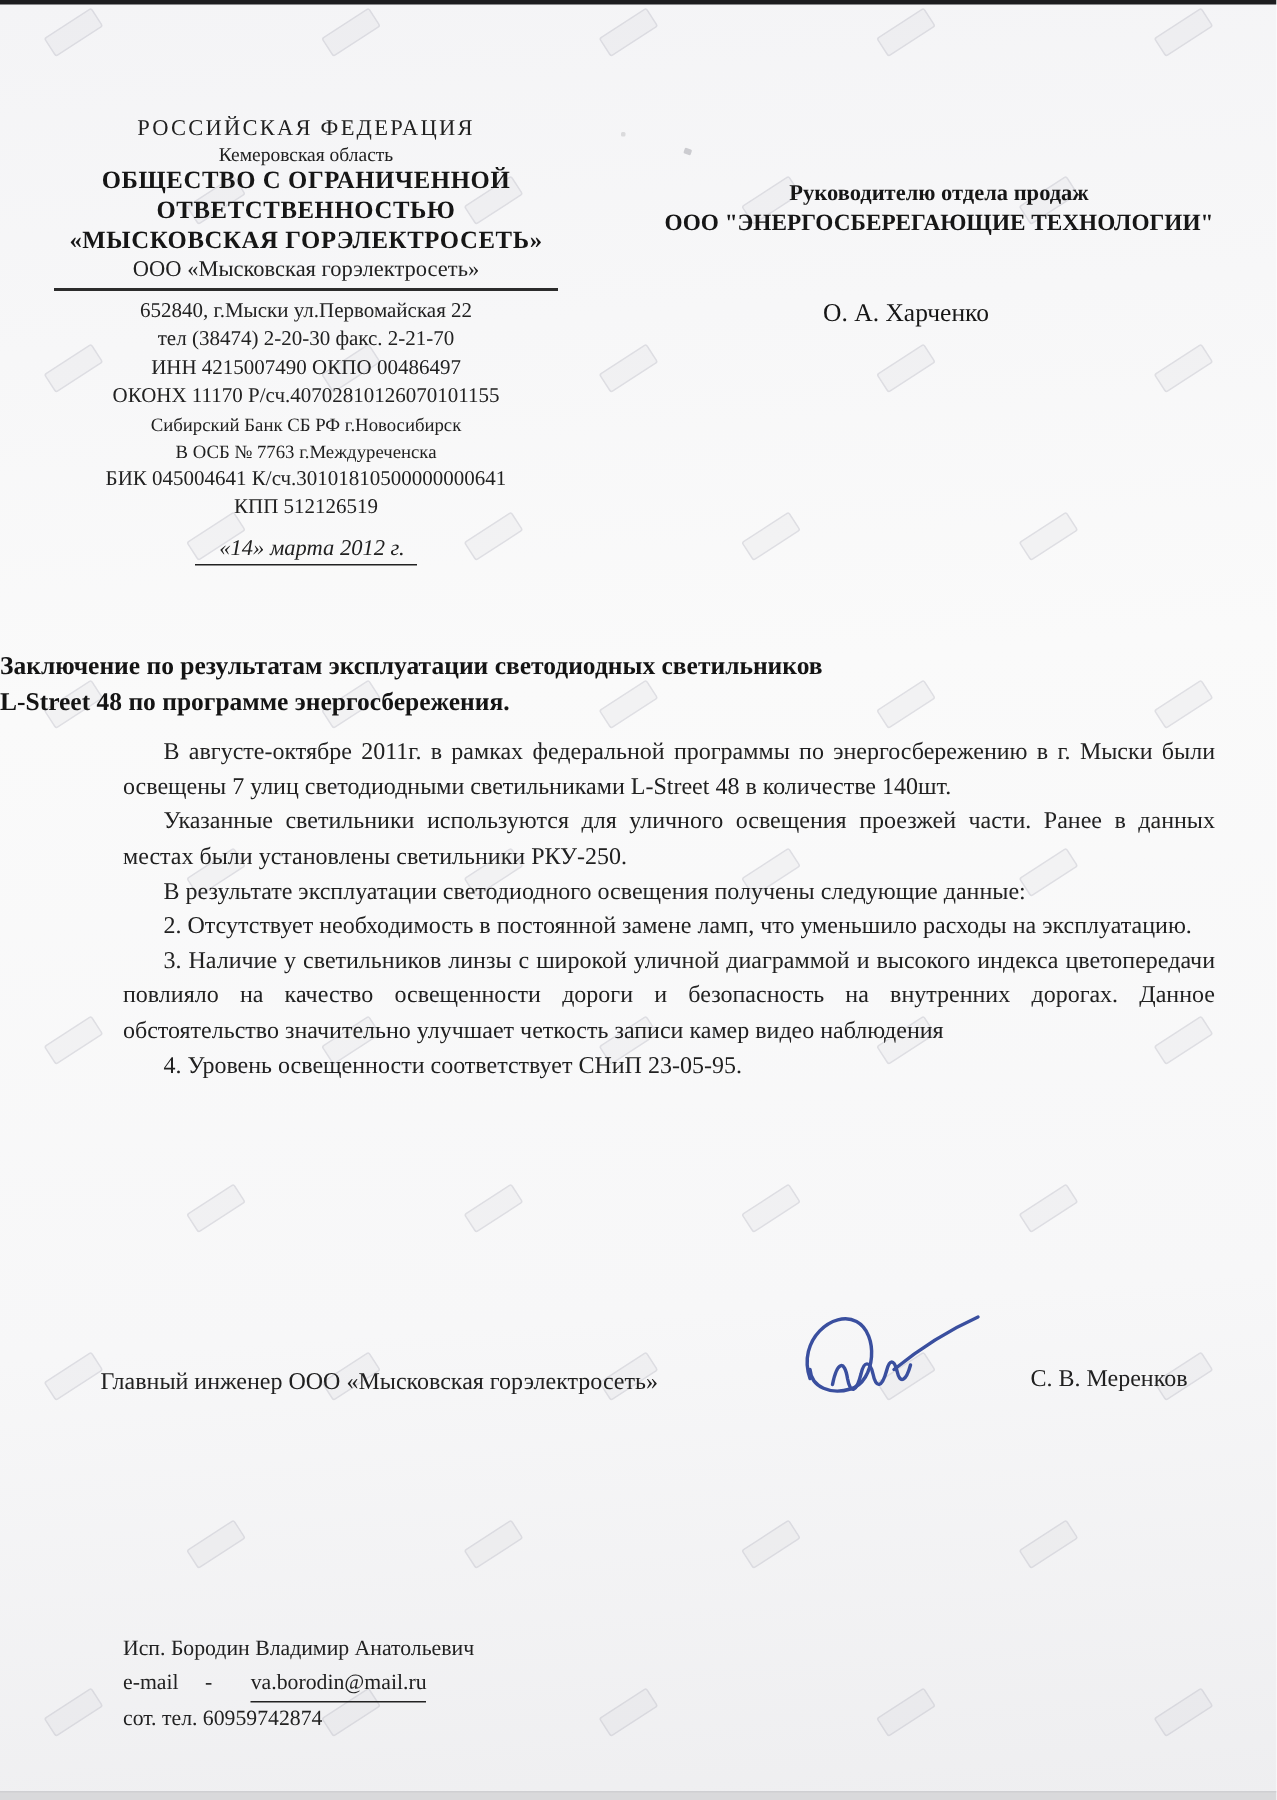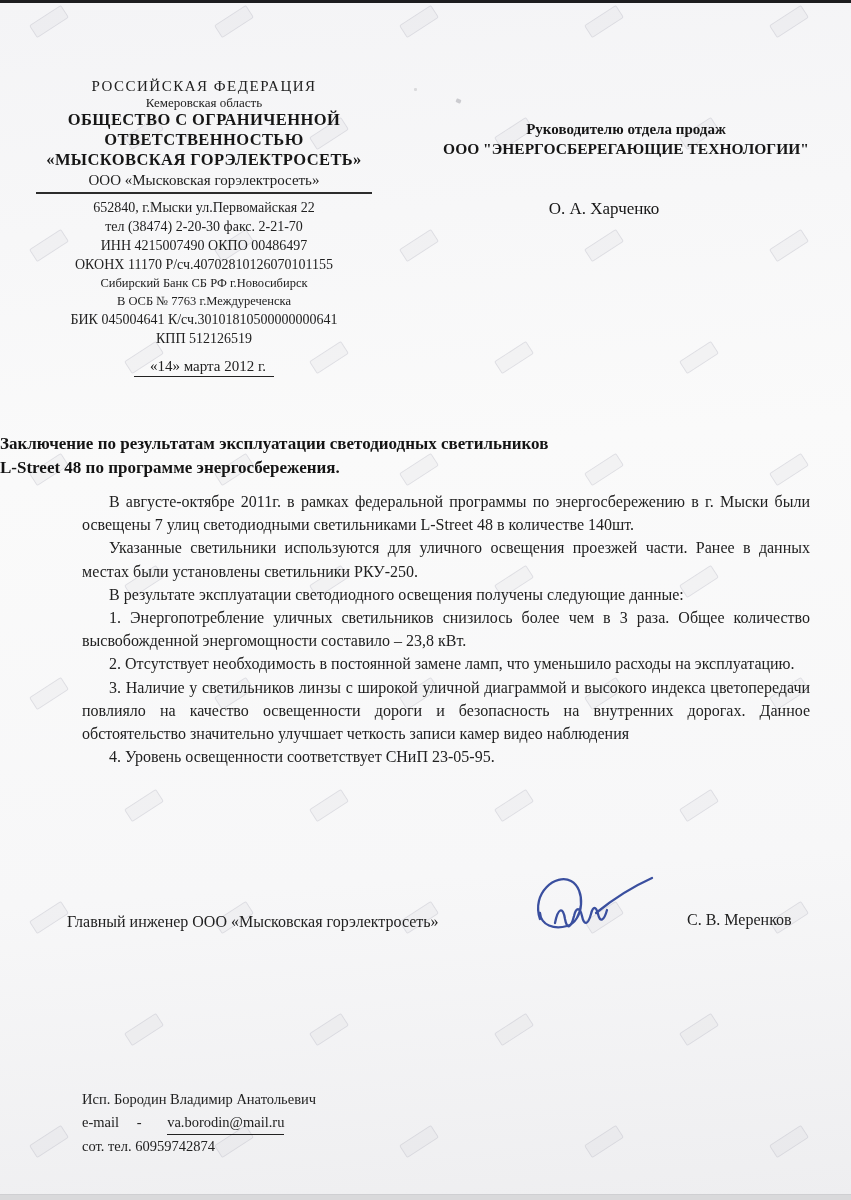--- a/index.html
+++ b/index.html
@@ -21,21 +21,21 @@
   
   .sender { position:absolute; left:36px; top:78px; width:336px; text-align:center; }
   .sender div { white-space:nowrap; }
   .s-country { font-size:15px; letter-spacing:1.5px; line-height:17px; }
   .s-region  { font-size:13px; line-height:15px; }
   .s-org     { font-weight:bold; font-size:16.5px; line-height:20px; letter-spacing:.4px; color:#161616; }
   .s-short   { font-size:15px; line-height:18px; margin-top:1px; }
   .s-rule    { border:none; border-top:2px solid #2c2c2c; margin:3px 0 4px 0; width:336px; }
   .addr      { font-size:14px; line-height:19px; }
   .addr-sm   { font-size:12.5px; line-height:18px; }
-  .s-date-wrap { margin-top:9px; }
+  .s-date-wrap { margin-top:9px;font-style:italic; }
   .s-date    { display:inline-block; font-size:15px; border-bottom:1.6px solid #222; padding:0 8px 1px 16px; }
 
   
   .recipient { position:absolute; left:428px; top:120px; width:396px; text-align:center; color:#161616; }
   .r-pos  { font-weight:bold; font-size:15px; line-height:19px; }
   .r-comp { font-weight:bold; font-size:15.5px; line-height:19px; white-space:nowrap; }
   .r-name { font-weight:normal; font-size:17px; margin-top:41px; margin-right:44px; }
 
   
   .doc-title { position:absolute; left:0; top:432px; width:851px; text-align:left;
@@ -143,21 +143,20 @@
 
 <div class="doc-title">
   <div>Заключение по результатам эксплуатации светодиодных светильников</div>
   <div>L-Street 48 по программе энергосбережения.</div>
 </div>
 
 <div class="doc-body">
   <p>В августе-октябре 2011г. в рамках федеральной программы по энергосбережению в г. Мыски были освещены 7 улиц светодиодными светильниками L-Street 48 в количестве 140шт.</p>
   <p>Указанные светильники используются для уличного освещения проезжей части. Ранее в данных местах были установлены светильники РКУ-250.</p>
   <p>В результате эксплуатации светодиодного освещения  получены следующие данные:</p>
-  <p>1. Энергопотребление уличных светильников снизилось более чем в 3 раза. Общее количество высвобожденной энергомощности составило – 23,8 кВт.</p>
   <p>2. Отсутствует необходимость в постоянной замене ламп, что уменьшило расходы на эксплуатацию.</p>
   <p>3. Наличие у светильников линзы с широкой уличной диаграммой  и высокого индекса цветопередачи повлияло на качество освещенности дороги и безопасность на внутренних дорогах. Данное обстоятельство значительно улучшает четкость записи камер видео наблюдения</p>
   <p>4. Уровень освещенности соответствует СНиП 23-05-95.</p>
 </div>
 
 <div class="sign-role">Главный инженер ООО «Мысковская горэлектросеть»</div>
 <div class="sign-ink">
   <svg width="132" height="78" viewBox="0 0 132 78" xmlns="http://www.w3.org/2000/svg">
     <g fill="none" stroke="#3a4f9f" stroke-width="2.3" stroke-linecap="round">
       <path d="M12,56 C3,30 28,10 43,18 C58,26 56,58 39,63 C26,67 13,62 12,50"></path>

